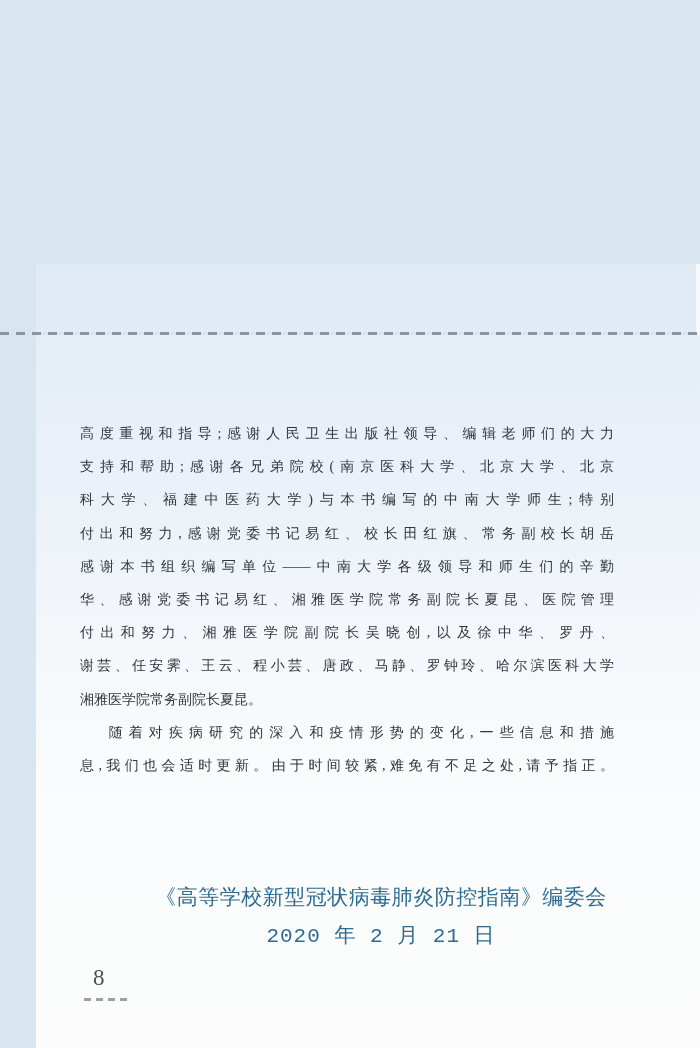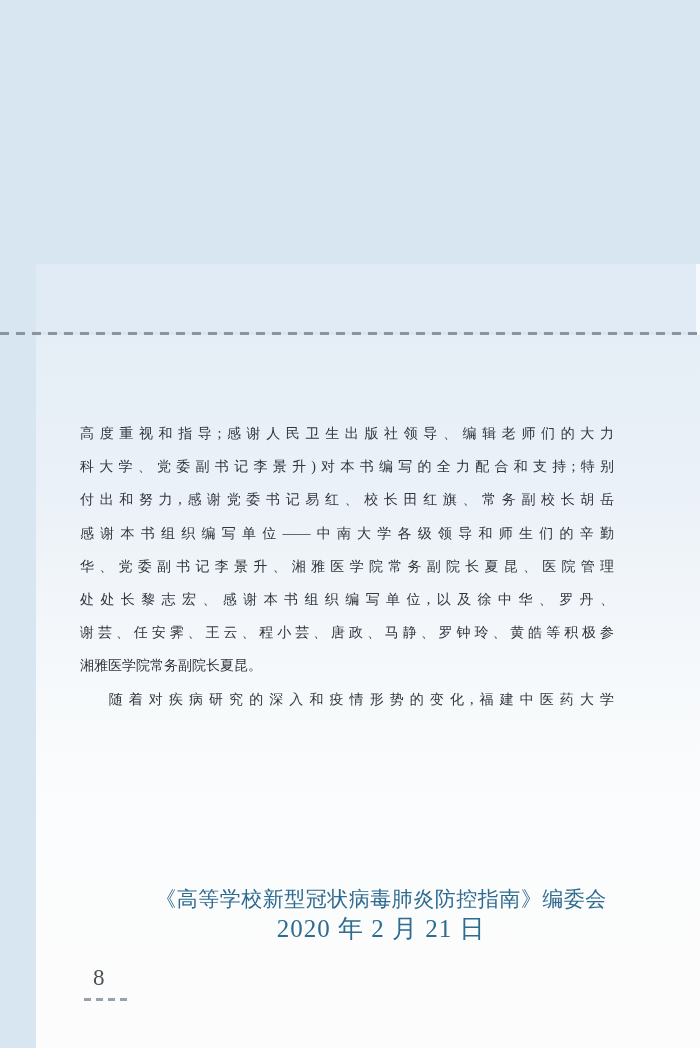--- a/index.html
+++ b/index.html
@@ -55,28 +55,29 @@
   .text-block .line.short{
     text-align-last:left;
   }
   .text-block .line.indent{
     text-indent:2.05em;
   }
   .signature-block{
     position:absolute;left:144px;top:884px;width:474px;
     text-align:center;
     color:var(--accent-text);
-    font-family:Liberation Serif, serif;
+    font-family:Liberation Mono, monospace;
   }
   .signature-line{
     font-size:21px;line-height:30px;
     letter-spacing:0.5px;
   }
   .date-line{
-    font-size:25px;line-height:30px;
+    font-size:21px;line-height:30px;
+    margin-top:8px;
     letter-spacing:1px;
   }
   .page-number{
     position:absolute;left:93px;top:964px;
     font-size:23px;line-height:28px;
     color:var(--pagenum);
   }
   .page-number-dashes{
     position:absolute;left:84px;top:998px;width:45px;height:3px;
     background:repeating-linear-gradient(90deg,#99a1aa 0 7px,transparent 7px 12px);
@@ -88,28 +89,30 @@
 <div class="canvas">
 
   <div class="prev-page-bottom"></div>
   <div class="right-edge-strip"></div>
   <div class="dashed-separator"></div>
 
   <div class="page"></div>
 
   <div class="text-block">
     <div class="line">高度重视和指导;感谢人民卫生出版社领导、编辑老师们的大力</div>
-    <div class="line">科大学、党委副书记李景升)对本书编写的全力配合和支持;特别</div>
+    <div class="line">支持和帮助;感谢各兄弟院校(南京医科大学、北京大学、北京</div>
+    <div class="line">科大学、福建中医药大学)与本书编写的中南大学师生;特别</div>
     <div class="line">付出和努力,感谢党委书记易红、校长田红旗、常务副校长胡岳</div>
     <div class="line">感谢本书组织编写单位——中南大学各级领导和师生们的辛勤</div>
-    <div class="line">华、党委副书记李景升、湘雅医学院常务副院长夏昆、医院管理</div>
-    <div class="line">处处长黎志宏、感谢本书组织编写单位,以及徐中华、罗丹、</div>
-    <div class="line">谢芸、任安霁、王云、程小芸、唐政、马静、罗钟玲、黄皓等积极参</div>
+    <div class="line">华、感谢党委书记易红、湘雅医学院常务副院长夏昆、医院管理</div>
+    <div class="line">付出和努力、湘雅医学院副院长吴晓创,以及徐中华、罗丹、</div>
+    <div class="line">谢芸、任安霁、王云、程小芸、唐政、马静、罗钟玲、哈尔滨医科大学</div>
     <div class="line short">湘雅医学院常务副院长夏昆。</div>
-    <div class="line indent">随着对疾病研究的深入和疫情形势的变化,福建中医药大学</div>
+    <div class="line indent">随着对疾病研究的深入和疫情形势的变化,一些信息和措施</div>
+    <div class="line">息,我们也会适时更新。由于时间较紧,难免有不足之处,请予指正。</div>
   </div>
 
   <div class="signature-block">
     <div class="signature-line">《高等学校新型冠状病毒肺炎防控指南》编委会</div>
     <div class="date-line">2020 年 2 月 21 日</div>
   </div>
 
   <div class="page-number">8</div>
   <div class="page-number-dashes"></div>
 

